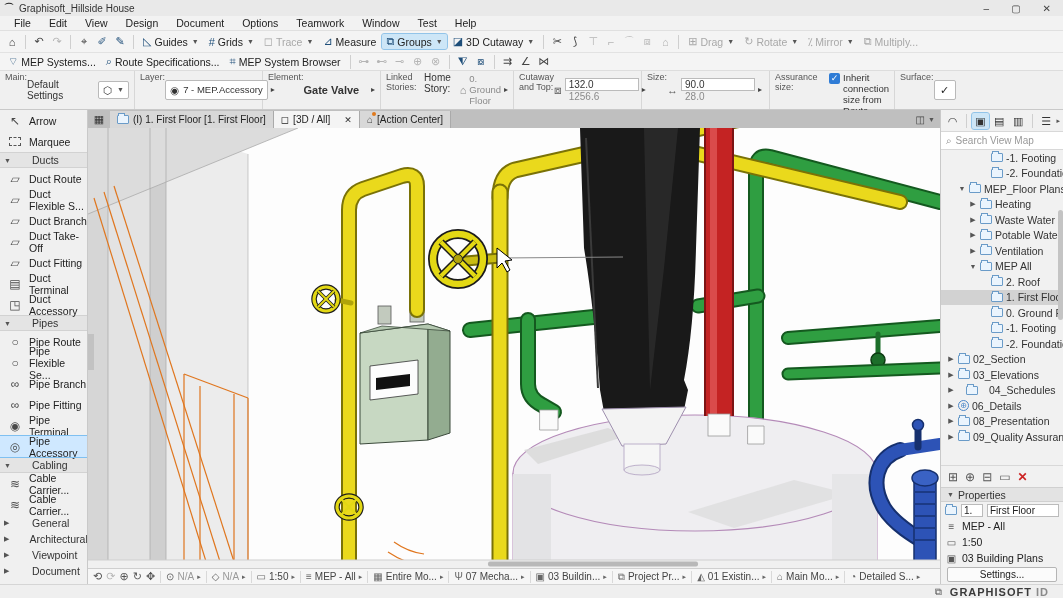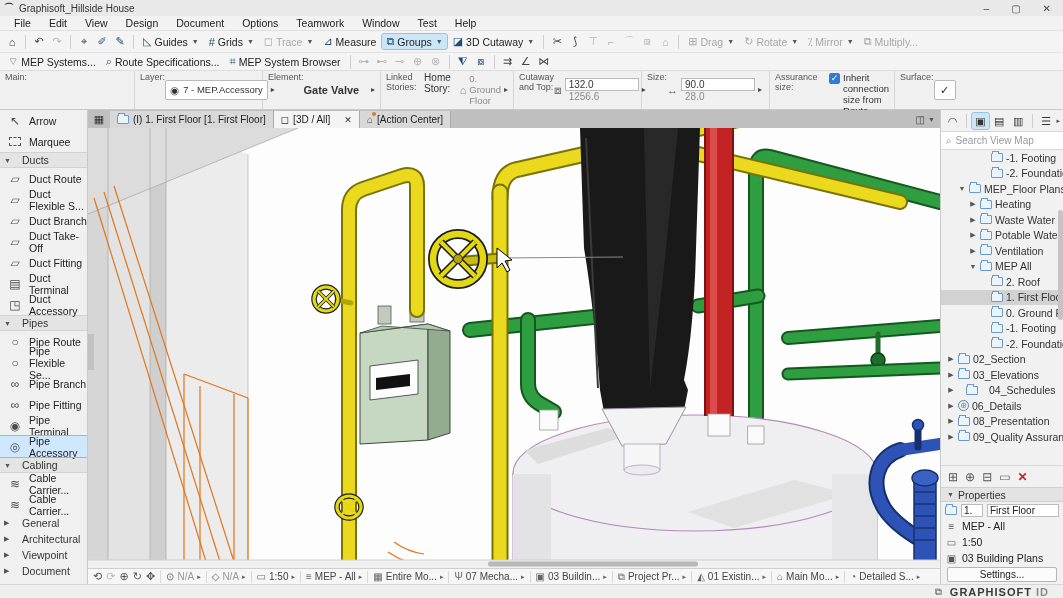--- a/index.html
+++ b/index.html
@@ -45,21 +45,21 @@
   .wrapsm { font-size:9.5px; color:#333; line-height:1.15; }
   .bold { font-weight:bold; }
   .surf { width:22px; height:20px; border:1px solid #b9b9b9; background:#fff; border-radius:2px; text-align:center; line-height:18px; font-size:11px; color:#222; }
 
   
   .main { display:flex; height:474px; }
   .toolbox { width:88px; background:#f0f0f0; border-right:1px solid #c9c9c9; overflow:hidden; font-size:10.5px; }
   .tb-item { display:flex; align-items:center; height:21px; padding-left:6px; gap:5px; color:#222; }
   .tb-item .glyph { width:18px; text-align:center; font-size:12px; color:#4a4a4a; flex:none; }
   .tb-item.sel { background:#cfe8ff; outline:1px solid #7fc0f1; }
-  .tb-head { display:flex; align-items:center; height:16px; padding-left:4px; gap:10px; background:#e4e4e4; border-top:1px solid #d2d2d2; border-bottom:1px solid #d2d2d2; color:#333; }
+  .tb-head { display:flex; align-items:center; height:16px; padding-left:4px; gap:20px; background:#e4e4e4; border-top:1px solid #d2d2d2; border-bottom:1px solid #d2d2d2; color:#333; }
   .tb-head .arr { font-size:7px; color:#555; width:8px; }
   .tb-head.closed { background:#f0f0f0; border-color:transparent; }
   .marquee-box { width:12px; height:9px; border:1px dashed #555; display:inline-block; }
 
   .center { flex:1; display:flex; flex-direction:column; min-width:0; }
   
   .tabbar { height:18px; background:#bfbfbf; display:flex; align-items:flex-end; }
   .tabovw { width:22px; height:18px; display:flex; align-items:center; justify-content:center; font-size:11px; color:#333; }
   .tab { height:17px; display:flex; align-items:center; gap:4px; padding:0 7px; font-size:10px; color:#222; background:#d8d8d8; border-right:1px solid #aaa; white-space:nowrap; }
   .tab.active { background:#f4f4f4; }
@@ -232,20 +232,27 @@
   <span class="tico blue">⧇</span>
   <span class="vsep"></span>
   <span class="tico">⇉</span>
   <span class="tico">∠</span>
   <span class="tico">⋈</span>
 </div>
 
 <div class="infobar">
   <div class="isec" style="width:135px">
     <span class="ilabel">Main:</span>
+    <div class="ibody">
+      <span style="font-size:10px">Default Settings</span>
+      <span class="combo" style="height:18px">
+          <span>⬡</span>
+          <span class="dd">▼</span>
+        </span>
+    </div>
   </div>
   <div class="isec" style="width:128px">
     <span class="ilabel">Layer:</span>
     <div class="ibody">
       <span class="combo" style="flex:1">
           <span>◉</span>
           <span style="font-size:9.5px;white-space:nowrap">7 - MEP.Accessory</span>
         </span>
       <span class="flyout">▸</span>
     </div>

